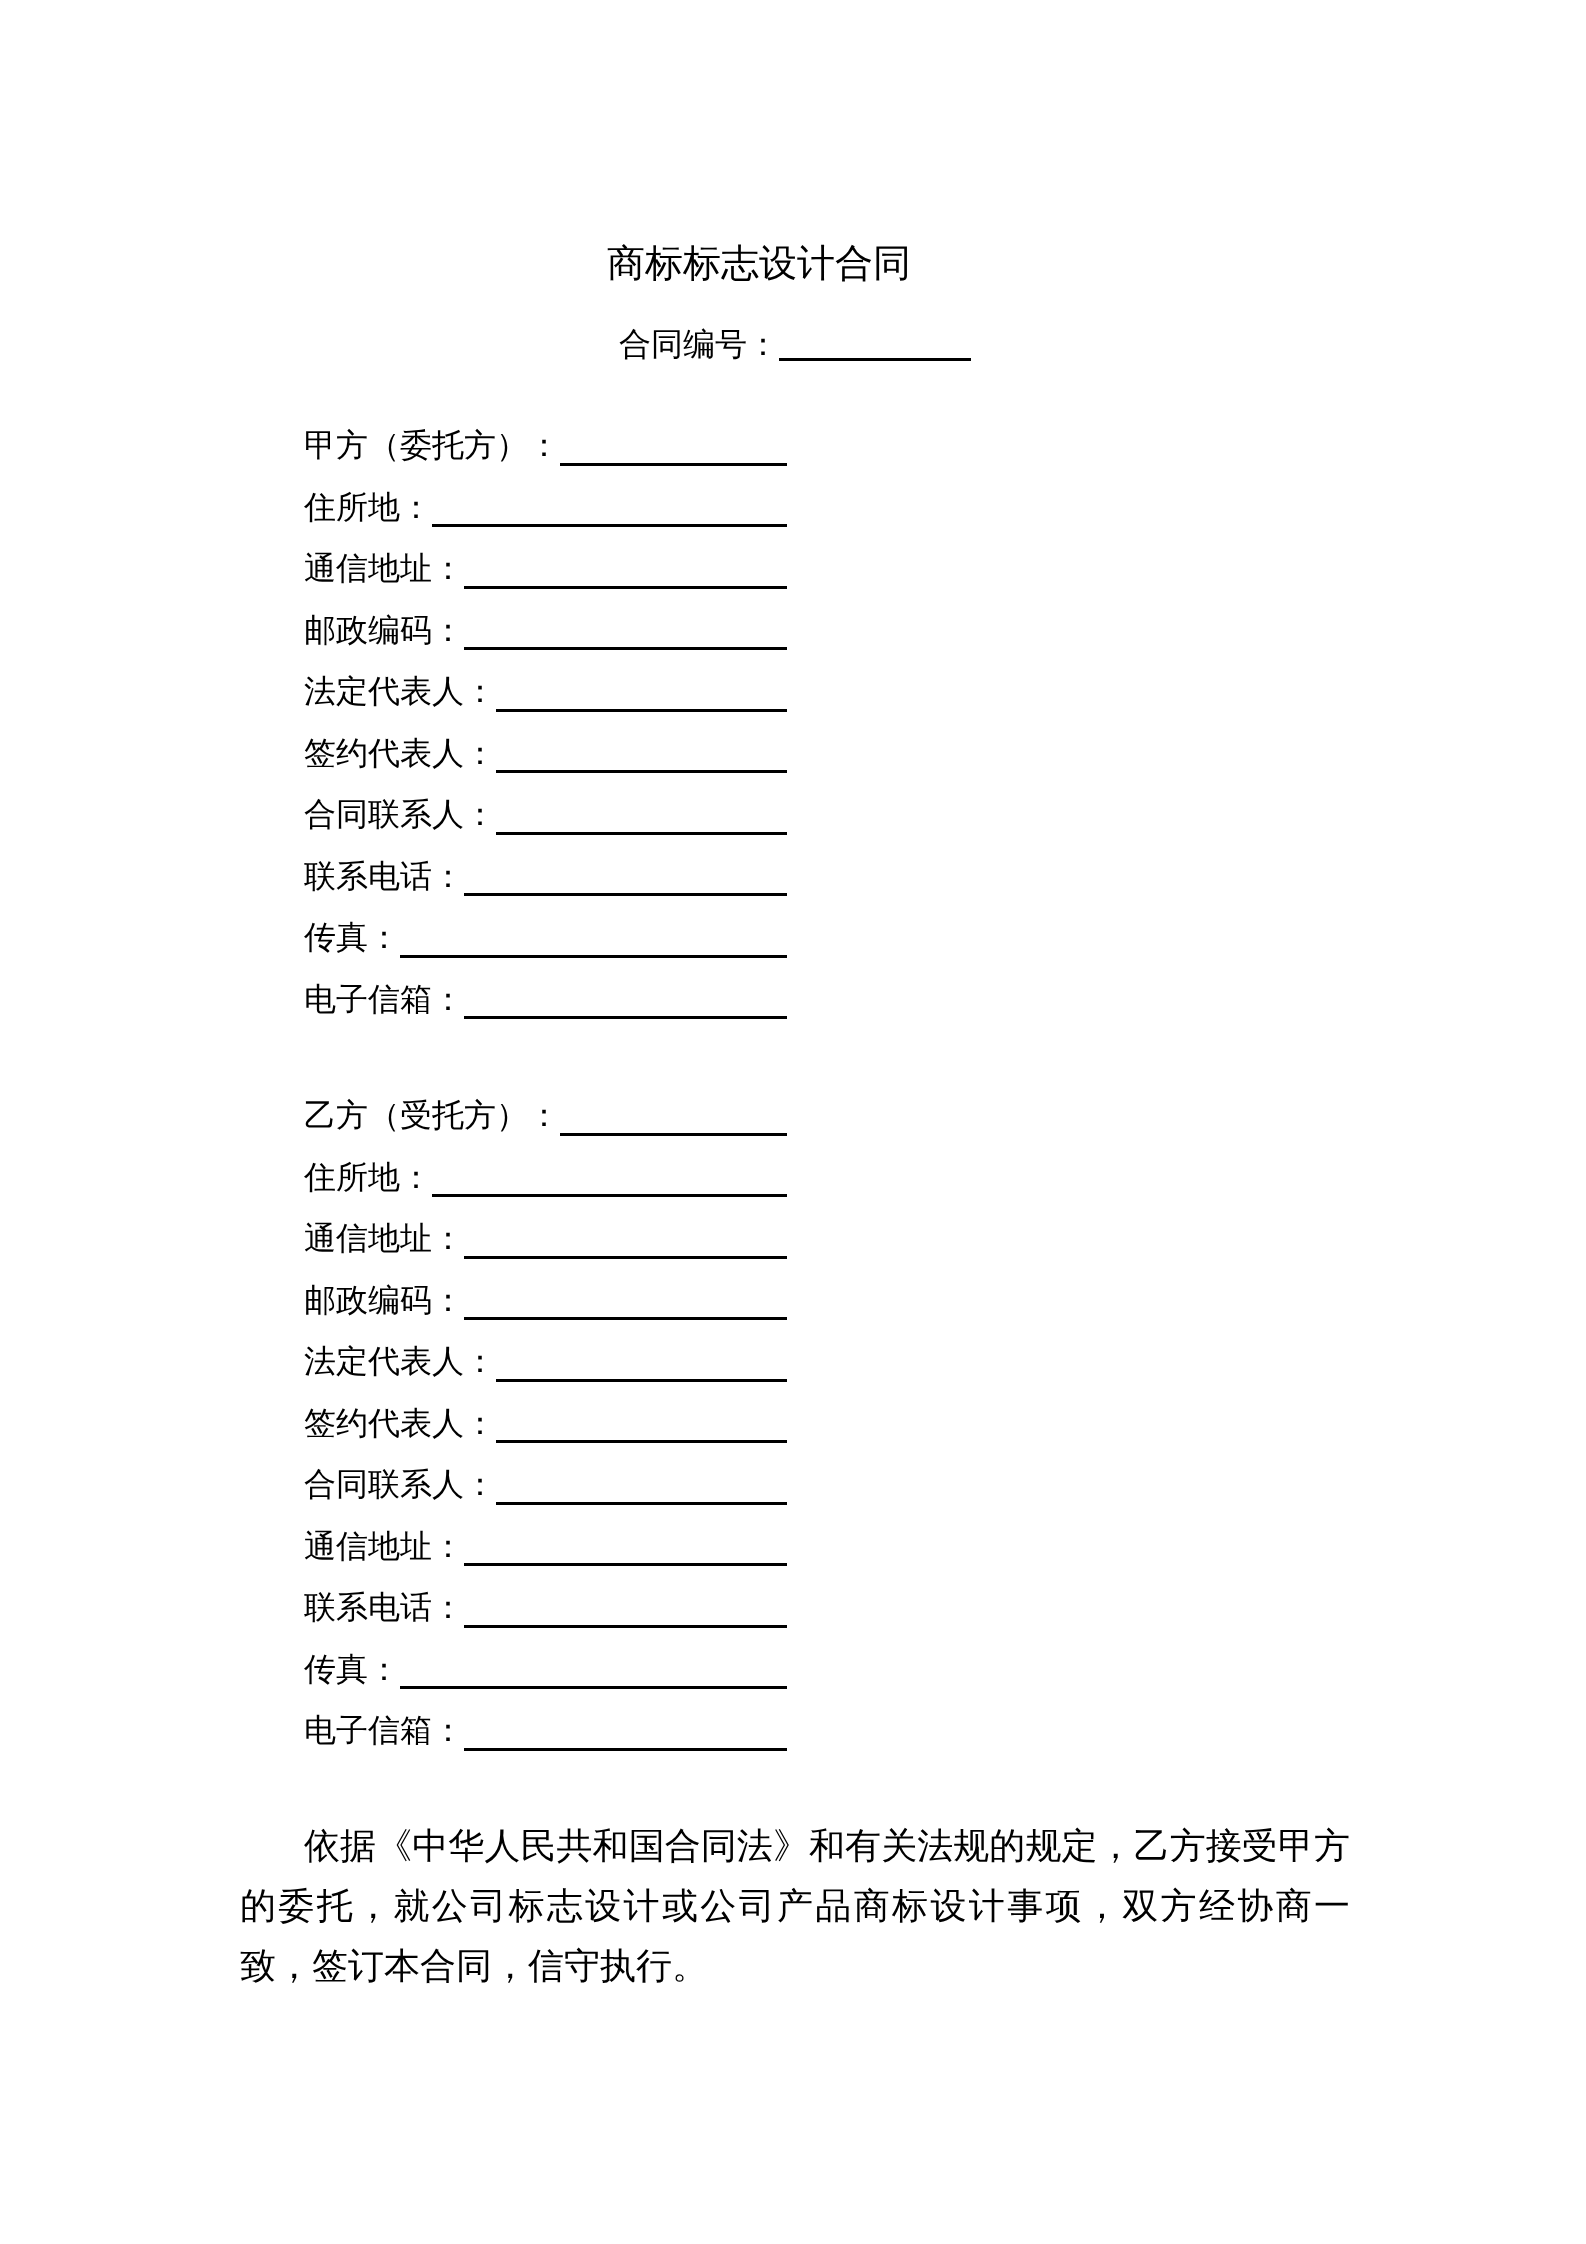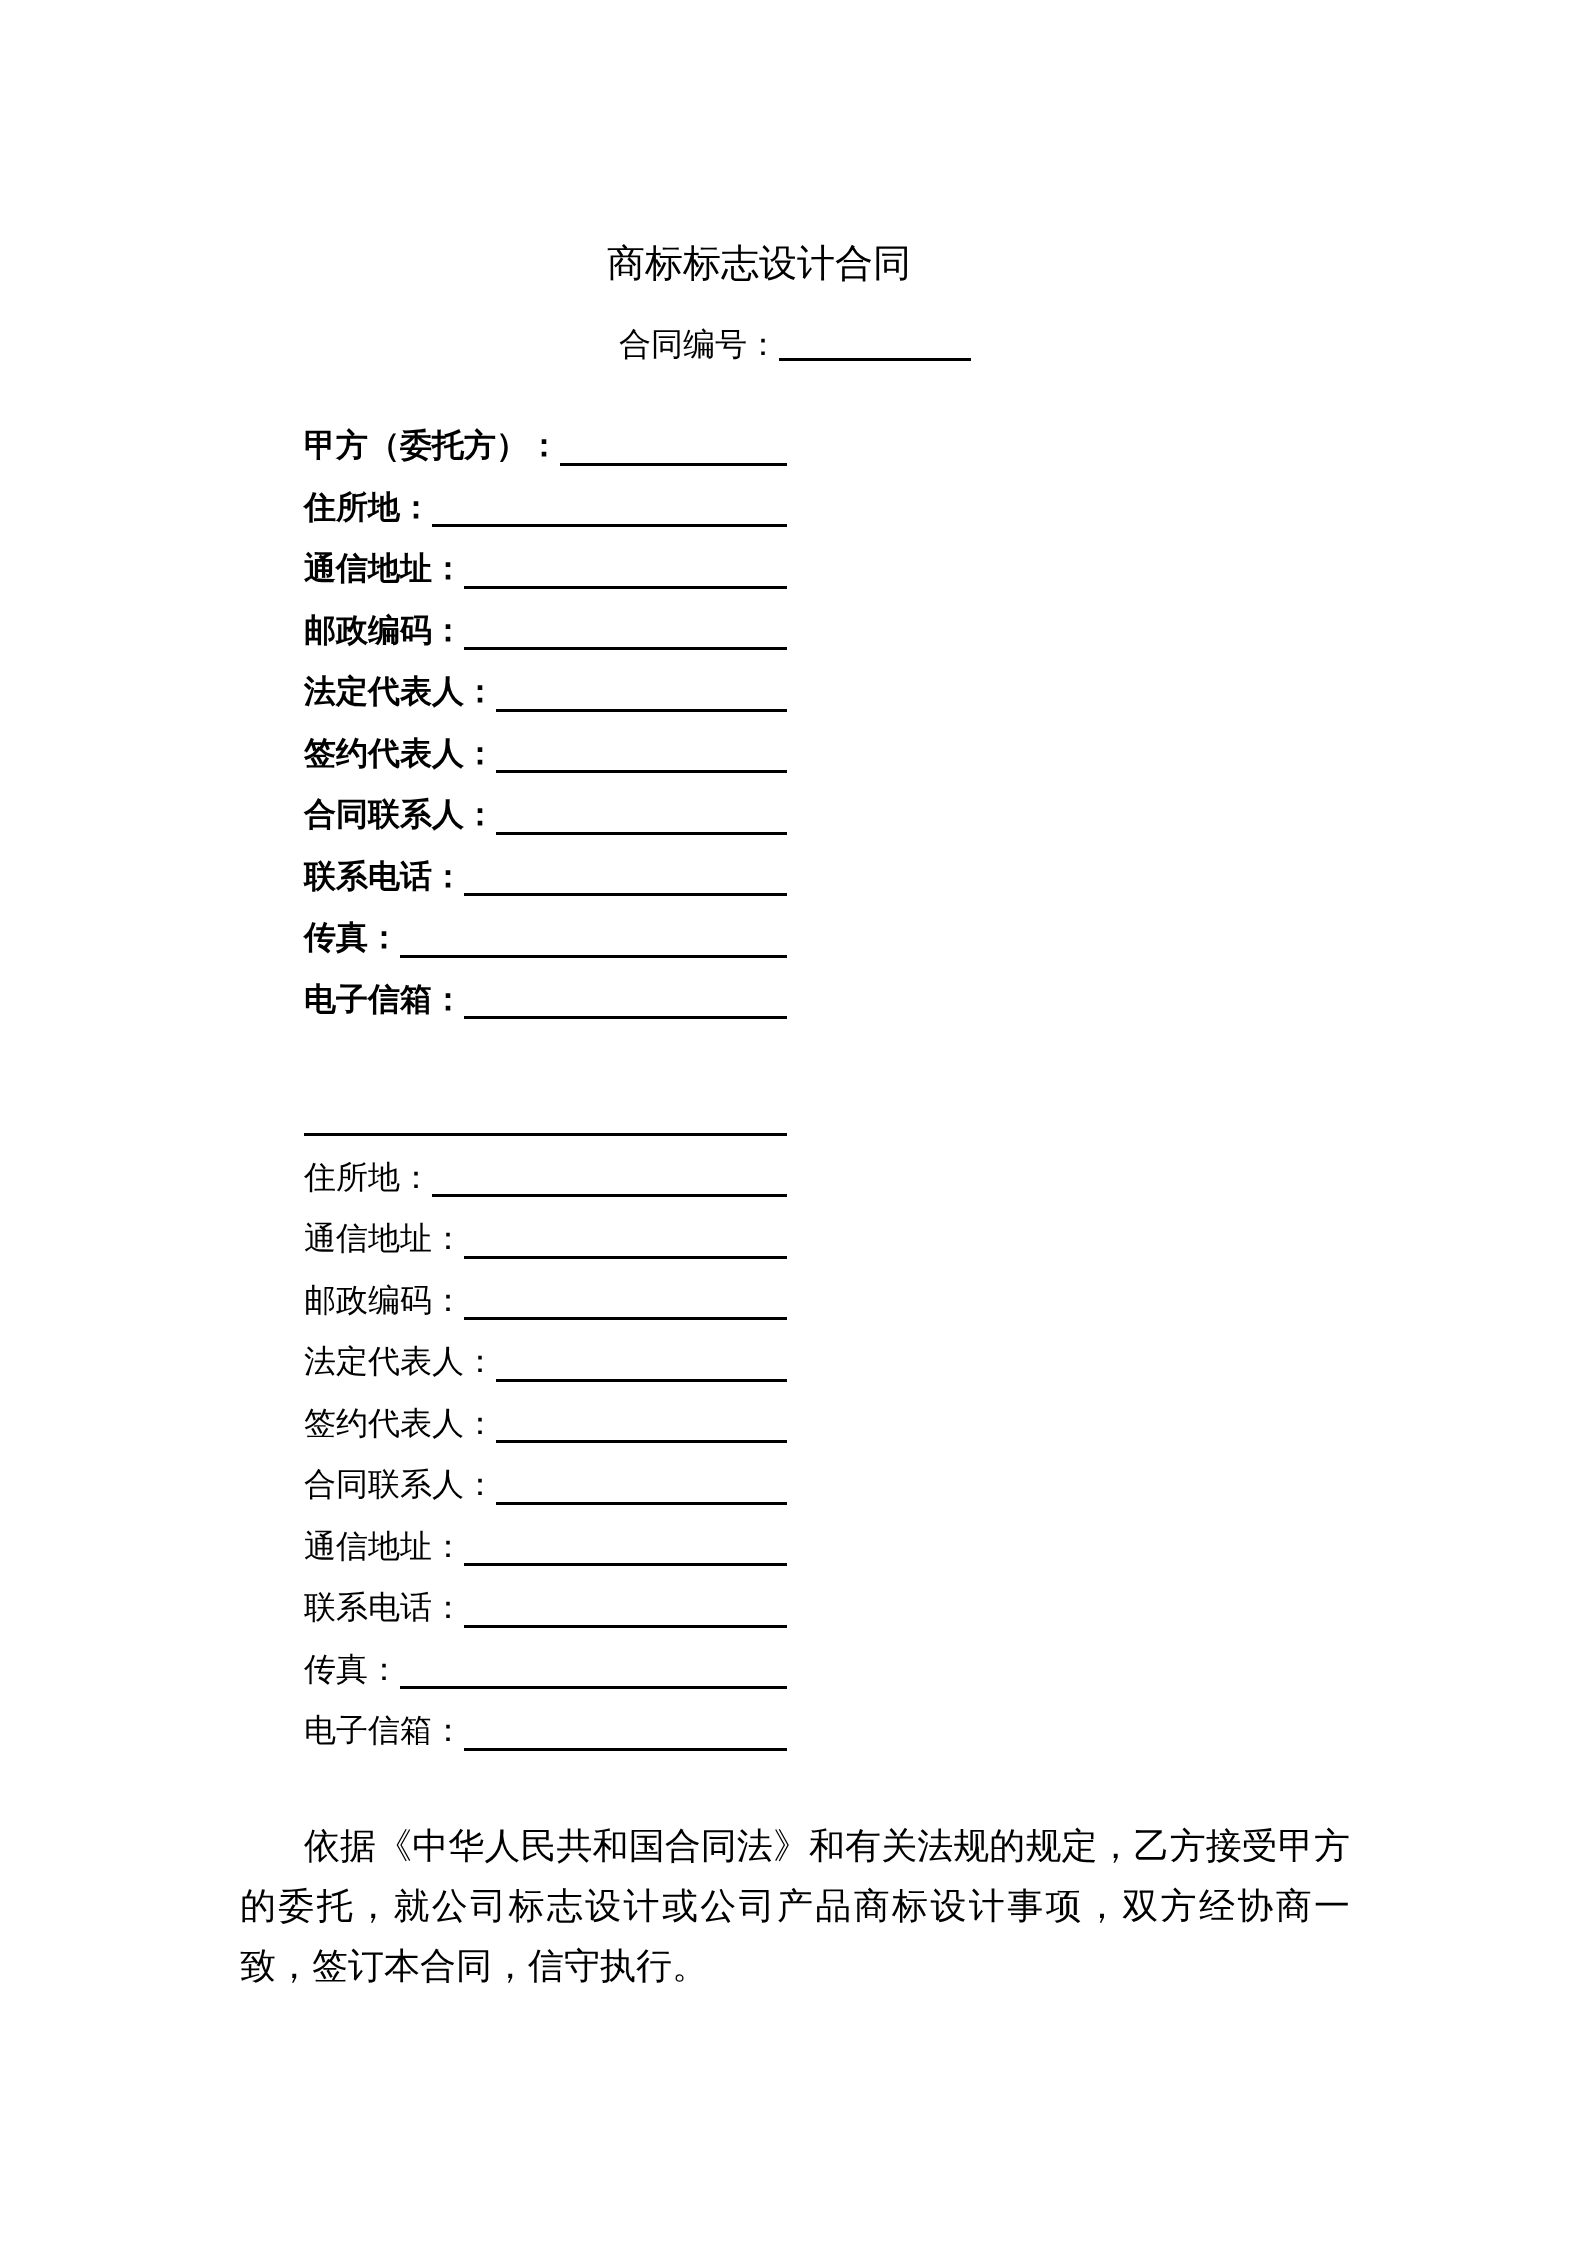--- a/index.html
+++ b/index.html
@@ -29,21 +29,21 @@
     margin-top: 28px;
     font-size: 32px;
   }
   .contract-no-row .label { line-height: 62px; white-space: pre; }
   .contract-no-row .blank {
     width: 192px;
     border-bottom: 3px solid #000;
     margin-bottom: 14px;
   }
   .fields { width: 547px; }
-  .fields-a { margin-top: 40px; font-weight: bold; }
+  .fields-a { margin-top: 40px; }
   .fields-b { margin-top: 55px; }
   .field-row {
     display: flex;
     height: 61.5px;
     padding-left: 64px;
     font-size: 32px;
   }
   .field-row .label { line-height: 61.5px; white-space: pre; }
   .field-row .blank {
     flex: 1;
@@ -110,20 +110,21 @@
       <span class="blank"></span>
     </div>
     <div class="field-row">
       <span class="label">电子信箱：</span>
       <span class="blank"></span>
     </div>
   </div>
 
   <div class="fields fields-b">
     <div class="field-row">
+      <span class="label">乙方（受托方）：</span>
       <span class="blank"></span>
     </div>
     <div class="field-row">
       <span class="label">住所地：</span>
       <span class="blank"></span>
     </div>
     <div class="field-row">
       <span class="label">通信地址：</span>
       <span class="blank"></span>
     </div>

